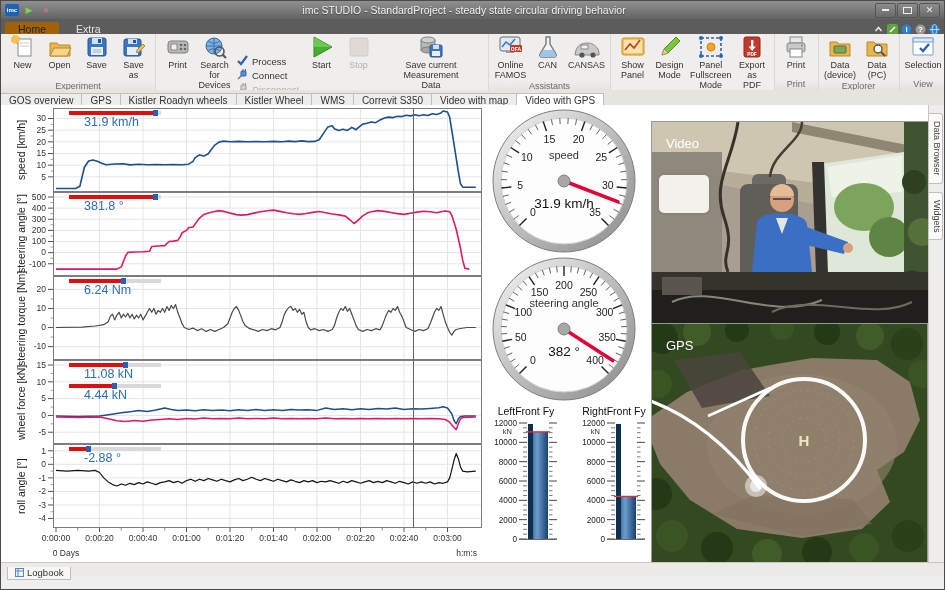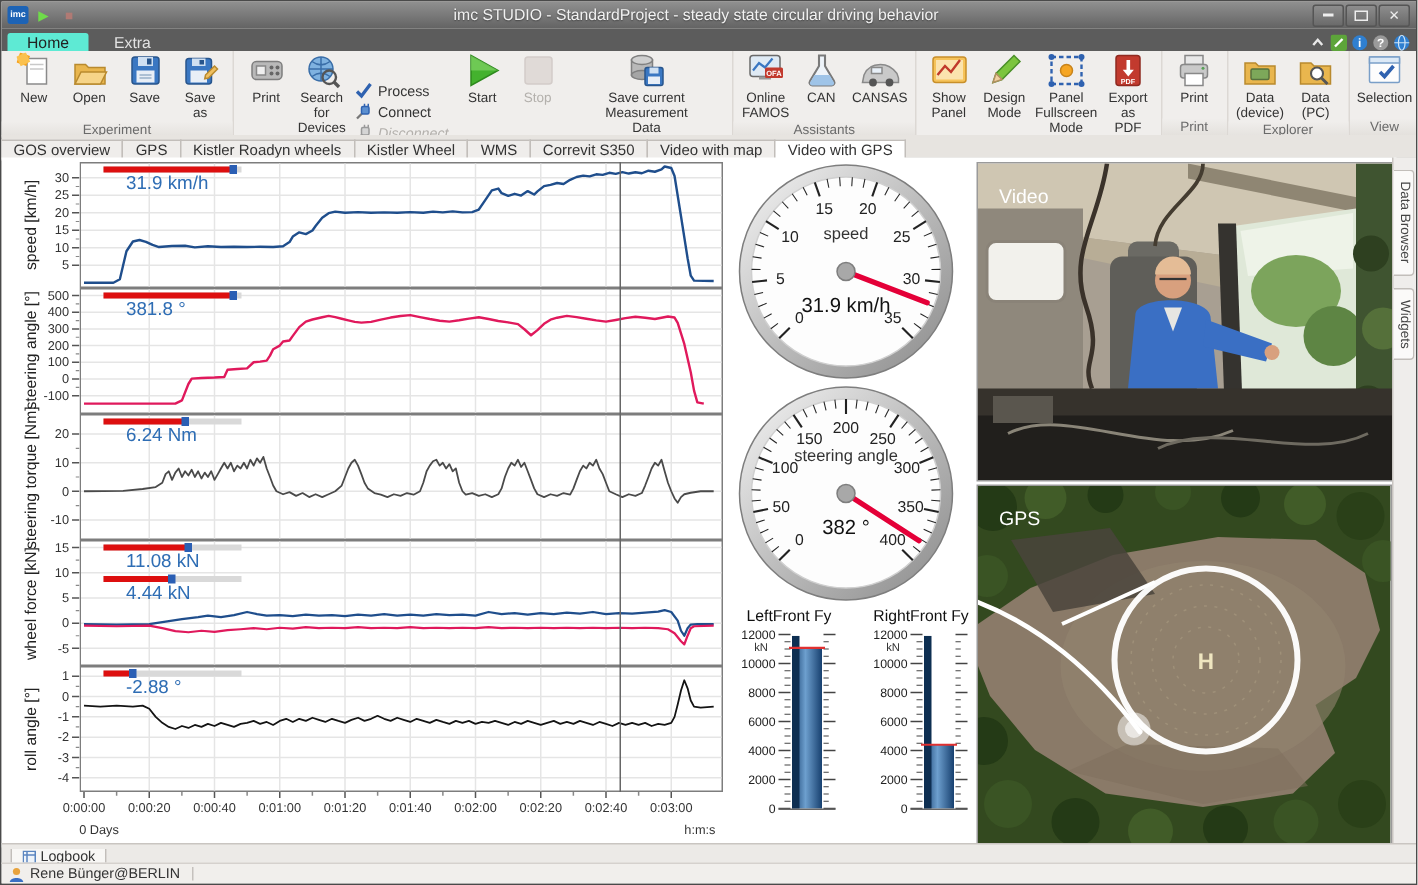--- a/index.html
+++ b/index.html
@@ -13,21 +13,21 @@
   .qplay{color:#6fdb4a;font-size:9px;}
   .qstop{color:#b07a74;font-size:9px;}
   .wtitle{flex:1;text-align:center;color:#f2f2f2;font-size:10.5px;text-shadow:0 1px 1px #444;}
   .winbtns{display:flex;align-items:center;gap:1px;padding-right:4px;}
   .wb{width:19px;height:13px;display:flex;align-items:center;justify-content:center;color:#eee;font-size:9px;background:linear-gradient(#8d8d8d,#6a6a6a);border:1px solid #555;border-radius:2px;}
   .wb .bar{width:7px;height:2px;background:#eee;}
   .wb .rest{width:7px;height:5px;border:1px solid #eee;}
   
   .ribbontabs{position:absolute;left:0;top:18px;width:100%;height:15px;background:#5c5c5c;}
   .rtab{display:inline-block;margin-left:4px;padding:1px 13px 0;font-size:10.5px;color:#e3e3e3;border-radius:2px 2px 0 0;}
-  .rtab.active{background:#5eead4;color:#222;}
+  .rtab.active{background:#a16207;color:#222;}
   .helpicons{position:absolute;right:4px;top:2px;display:flex;gap:3px;align-items:center;}
   
   .ribbon{position:absolute;left:0;top:33px;width:100%;height:56px;background:#f0eeec;border-bottom:1px solid #c7c3bf;display:flex;}
   .rgroup{display:flex;flex-direction:column;border-right:1px solid #dcd8d4;height:56px;}
   .ritems{flex:1;display:flex;align-items:flex-start;padding:1px 3px 0;}
   .glabel{height:11px;font-size:9px;color:#6a6a6a;text-align:center;line-height:11px;background:linear-gradient(#f0eeec,#e4e1dd);}
   .bigbtn{min-width:33px;max-width:64px;padding:0 2px;text-align:center;font-size:9px;color:#333;line-height:1.1;}
   .bigbtn.wide{max-width:118px;min-width:104px;}
   .bigbtn .bicon{height:26px;display:flex;align-items:center;justify-content:center;}
   .bigbtn.disabled{color:#b3b0ac;}
@@ -50,21 +50,21 @@
   .fill{height:4px;background:#dd0f0f;}
   .knob{position:absolute;top:-1px;width:5px;height:6px;background:#2b5fb4;margin-left:-3px;left:0;}
   .chipval{font-size:12.5px;color:#2e6db4;padding-left:15px;margin-top:0;white-space:nowrap;}
   .cursorline{position:absolute;left:412px;top:3px;width:1px;height:420px;background:#666;z-index:4;}
   .xaxis{position:absolute;left:14px;top:423px;}
   .gauge{position:absolute;width:148px;height:148px;}
   .meters{position:absolute;left:487px;top:300px;display:flex;gap:12px;}
   .meter{width:76px;}
   .mtitle{font-size:10.5px;color:#111;text-align:center;margin-bottom:0;}
   .media{position:absolute;border:1px solid #9a9a9a;}
-  #video{left:650px;top:3px;width:279px;height:211px;}
+  #video{left:650px;top:16px;width:279px;height:211px;}
   #gps{left:650px;top:218px;width:275px;height:238px;}
   
   .sidetabs{position:absolute;right:0;top:104px;width:15px;height:460px;background:#efedeb;border-left:1px solid #c9c5c1;}
   .vtab{writing-mode:vertical-rl;font-size:9px;color:#444;background:#fbfaf9;border:1px solid #c2beba;border-left:none;border-radius:0 3px 3px 0;padding:7px 0;margin:8px 0 0 0;width:13px;text-align:center;}
   
   .logbar{position:absolute;left:0;bottom:13px;width:100%;height:13px;background:#eceae7;border-top:1px solid #c9c5c1;}
   .logtab{display:inline-flex;align-items:center;gap:3px;margin-left:6px;height:12px;padding:0 7px;background:#f8f7f5;border:1px solid #c2beba;border-top:none;font-size:9.5px;color:#333;justify-content:center;}
   .statusbar{position:absolute;left:0;bottom:0;width:100%;height:13px;background:#f1efec;border-top:1px solid #d5d1cd;display:flex;align-items:center;font-size:9.5px;color:#333;}
   .statusbar .sep{width:1px;height:9px;background:#c5c1bd;margin-left:8px;}
   .uicon{margin:0 4px 0 5px;display:inline-flex;}
@@ -1022,24 +1022,14 @@
     <span class="logtab">
       <svg width="9" height="9">
           <rect x="0.5" y="0.5" width="8" height="8" fill="#eef4fa" stroke="#5b86c0"></rect>
           <line x1="0.5" y1="3" x2="8.5" y2="3" stroke="#5b86c0"></line>
           <line x1="3" y1="0.5" x2="3" y2="8.5" stroke="#5b86c0"></line>
         </svg>
       <span>Logbook</span>
     </span>
   </div>
 
-  <div class="statusbar">
-    <span class="uicon">
-      <svg width="10" height="10">
-          <circle cx="5" cy="3" r="2.4" fill="#e8a33d"></circle>
-          <path d="M0.5,10 C1,6.5 9,6.5 9.5,10 Z" fill="#3a6fc4"></path>
-        </svg>
-    </span>
-    <span>Rene Bünger@BERLIN</span>
-    <span class="sep"></span>
-  </div>
 
 </div>
 
 </body></html>

